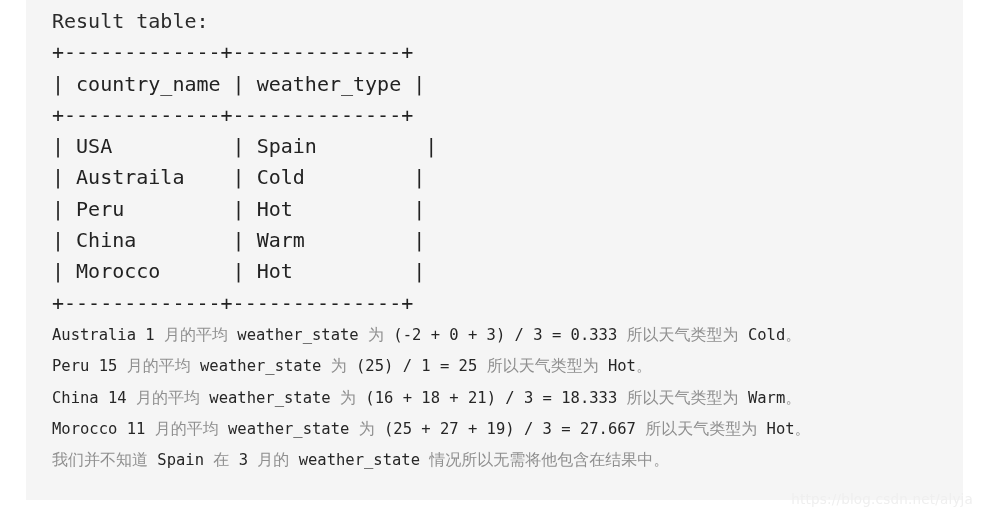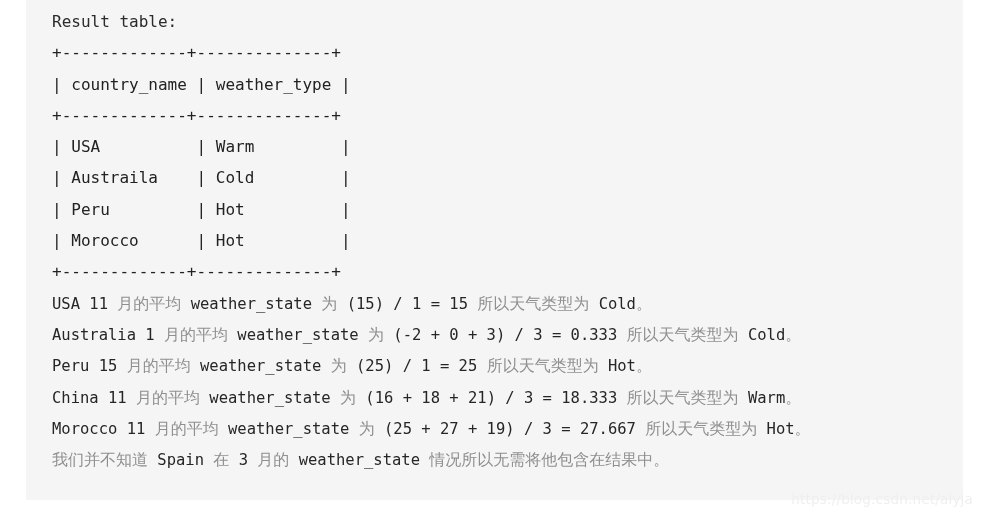--- a/index.html
+++ b/index.html
@@ -31,21 +31,21 @@
     top: 0px;
     width: 937px;
     height: 500px;
     background: #f5f5f5;
     box-sizing: border-box;
     padding: 6px 0 0 0;
   }
 
   .code-line {
     font-family: "DejaVu Sans Mono", monospace;
-    font-size: 16px;
+    font-size: 20px;
     line-height: 31.3px;
     color: #2b2b2b;
     white-space: pre;
     padding-left: 26px;
     letter-spacing: 0px;
     height: 31.3px;
   }
 
   
   .ascii {
@@ -91,31 +91,31 @@
   <div id="code-block">
 
     <div class="code-line">Result table:</div>
 
     <div class="code-line ascii">+-------------+--------------+</div>
 
     <div class="code-line ascii">| country_name | weather_type |</div>
 
     <div class="code-line ascii">+-------------+--------------+</div>
 
-    <div class="code-line ascii">| USA          | Warm         |</div>
+    <div class="code-line ascii">| USA          | Spain         |</div>
     <div class="code-line ascii">| Austraila    | Cold         |</div>
     <div class="code-line ascii">| Peru         | Hot          |</div>
+    <div class="code-line ascii">| China        | Warm         |</div>
     <div class="code-line ascii">| Morocco      | Hot          |</div>
 
     <div class="code-line ascii">+-------------+--------------+</div>
 
-    <div class="expl"><span class="lat">USA 11 </span><span class="cjk">月的平均</span><span class="lat"> weather_state </span><span class="cjk">为</span><span class="lat"> (15) / 1 = 15 </span><span class="cjk">所以天气类型为</span><span class="lat"> Cold</span><span class="cjk">。</span></div>
     <div class="expl"><span class="lat">Australia 1 </span><span class="cjk">月的平均</span><span class="lat"> weather_state </span><span class="cjk">为</span><span class="lat"> (-2 + 0 + 3) / 3 = 0.333 </span><span class="cjk">所以天气类型为</span><span class="lat"> Cold</span><span class="cjk">。</span></div>
     <div class="expl"><span class="lat">Peru 15 </span><span class="cjk">月的平均</span><span class="lat"> weather_state </span><span class="cjk">为</span><span class="lat"> (25) / 1 = 25 </span><span class="cjk">所以天气类型为</span><span class="lat"> Hot</span><span class="cjk">。</span></div>
-    <div class="expl"><span class="lat">China 11 </span><span class="cjk">月的平均</span><span class="lat"> weather_state </span><span class="cjk">为</span><span class="lat"> (16 + 18 + 21) / 3 = 18.333 </span><span class="cjk">所以天气类型为</span><span class="lat"> Warm</span><span class="cjk">。</span></div>
+    <div class="expl"><span class="lat">China 14 </span><span class="cjk">月的平均</span><span class="lat"> weather_state </span><span class="cjk">为</span><span class="lat"> (16 + 18 + 21) / 3 = 18.333 </span><span class="cjk">所以天气类型为</span><span class="lat"> Warm</span><span class="cjk">。</span></div>
     <div class="expl"><span class="lat">Morocco 11 </span><span class="cjk">月的平均</span><span class="lat"> weather_state </span><span class="cjk">为</span><span class="lat"> (25 + 27 + 19) / 3 = 27.667 </span><span class="cjk">所以天气类型为</span><span class="lat"> Hot</span><span class="cjk">。</span></div>
     <div class="expl"><span class="cjk">我们并不知道</span><span class="lat"> Spain </span><span class="cjk">在</span><span class="lat"> 3 </span><span class="cjk">月的</span><span class="lat"> weather_state </span><span class="cjk">情况所以无需将他包含在结果中。</span></div>
 
   </div>
 
   <div id="watermark">https://blog.csdn.net/alyja</div>
 
 </div>
 
 </body></html>

